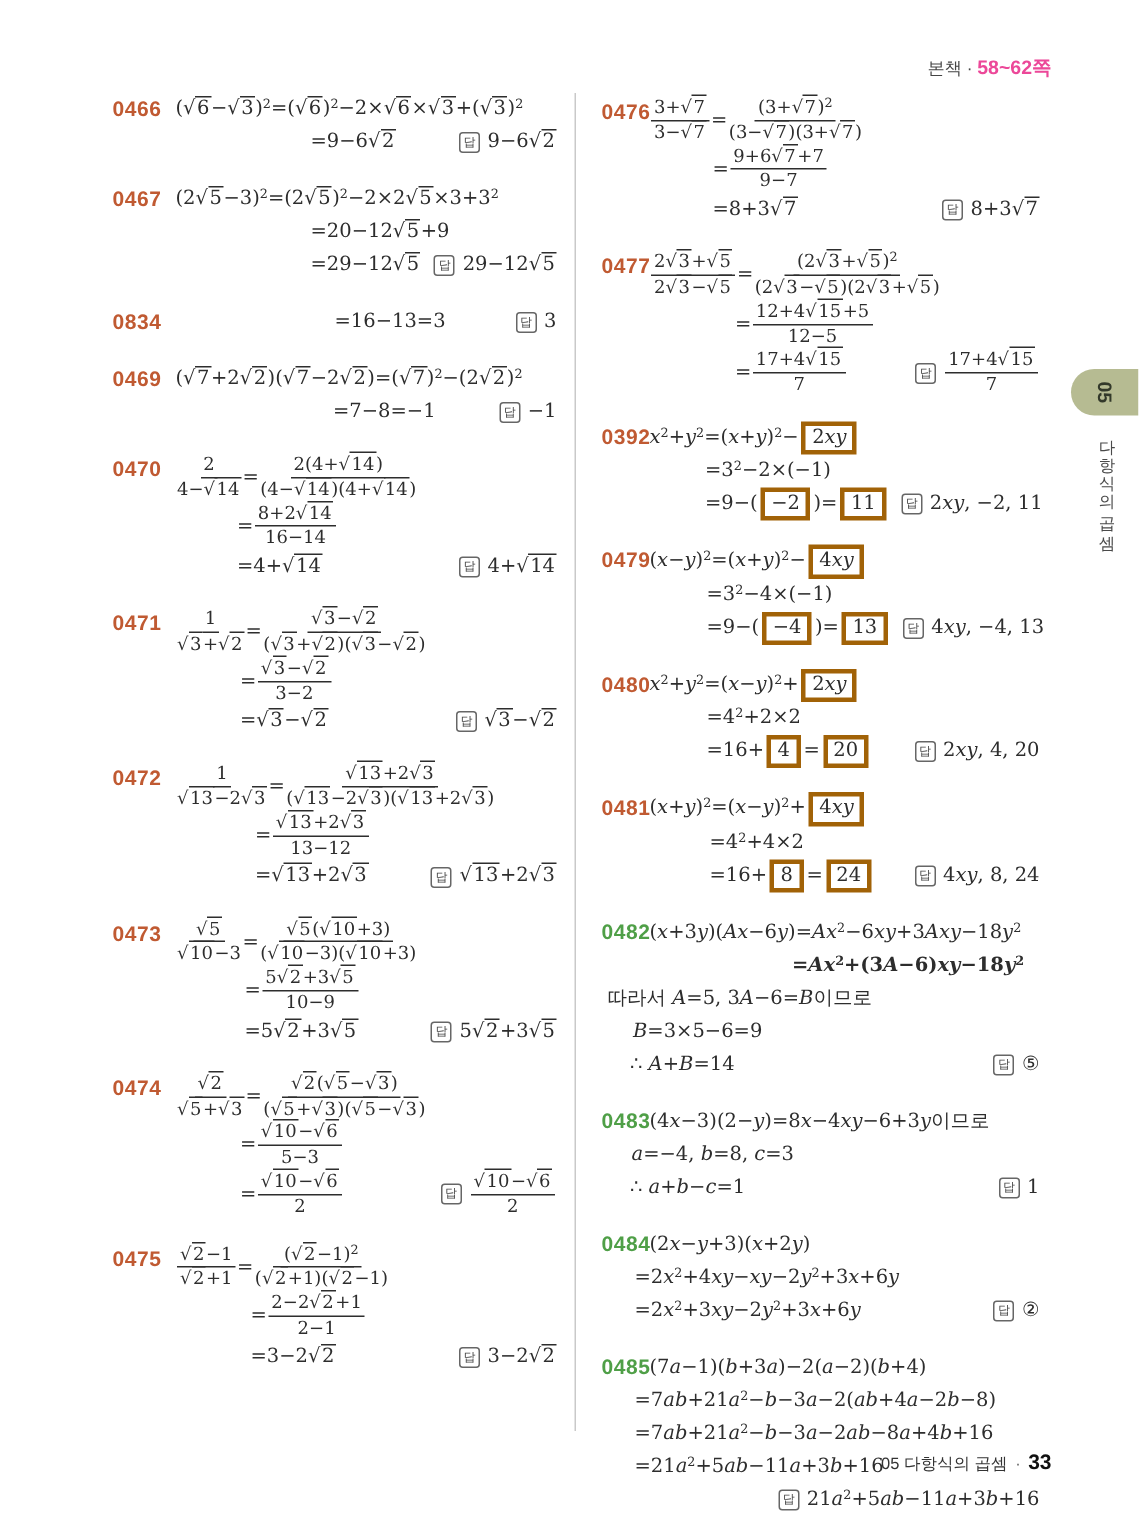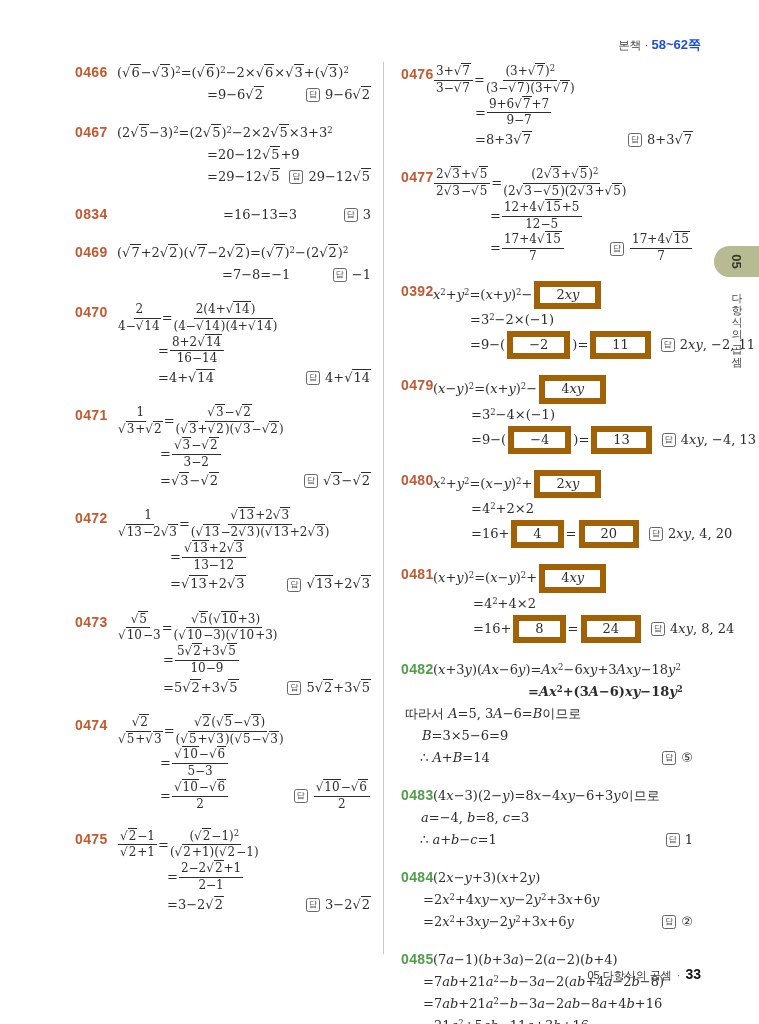--- a/index.html
+++ b/index.html
@@ -5,21 +5,21 @@
   html,body{margin:0;padding:0;}
   body{
     width:759px;height:1024px;background:#ffffff;position:relative;overflow:hidden;
     font-family:"DejaVu Serif","DejaVu Sans",serif;color:#2d2d2d;
   }
   #page{position:absolute;inset:0;}
   .header{
     position:absolute;top:36px;right:58px;
     font-family:"Liberation Sans","DejaVu Sans",sans-serif;font-size:11.5px;color:#444;
   }
-  .header .hpages{font-weight:bold;font-size:13px;color:#1d4ed8;}
+  .header .hpages{font-weight:bold;font-size:13px;color:#ec4899;}
   .divider{position:absolute;left:383px;top:62px;width:1px;height:892px;background:#c9c9c9;}
   .col{position:absolute;}
   #col-left{left:75px;top:62px;width:296px;}
   #col-right{left:401px;top:64px;width:292px;}
   .prob{position:relative;margin-bottom:16px;}
   .pnum{
     position:absolute;left:0;top:2px;
     font-family:"Liberation Sans","DejaVu Sans",sans-serif;
     font-weight:bold;font-size:14px;letter-spacing:.4px;
   }
@@ -32,21 +32,21 @@
     font-family:"Liberation Sans","DejaVu Sans",sans-serif;font-size:8px;color:#444;
     margin-right:5px;line-height:1;
   }
   .fr{display:inline-flex;flex-direction:column;align-items:center;vertical-align:middle;
       margin:1px 1px;font-size:12px;line-height:1.15;}
   .fn{display:block;border-bottom:1px solid #2d2d2d;padding:0 2px 1px;text-align:center;white-space:nowrap;}
   .fd{display:block;padding-top:1px;text-align:center;white-space:nowrap;}
   .sq{white-space:nowrap;}
   .rad{border-top:1px solid #2d2d2d;padding:0 1px;}
   sup{font-size:8.5px;line-height:0;vertical-align:4px;}
-  .bx{display:inline-block;border:6px solid #a16207;padding:0 16px;margin:0 2px;line-height:1.25;}
+  .bx{display:inline-block;border:3px solid #a16207;padding:0 4px;margin:0 2px;line-height:1.25;}
   .tab{
     position:absolute;right:0;top:246px;width:45px;height:31px;background:#b6bb92;
     border-radius:16px 0 0 16px;display:flex;align-items:center;justify-content:center;
   }
   .tabnum{
     transform:rotate(90deg);
     font-family:"Liberation Sans","DejaVu Sans",sans-serif;font-weight:bold;font-size:13px;color:#33392a;
   }
   .tablabel{
     position:absolute;right:15px;top:285px;writing-mode:vertical-rl;

